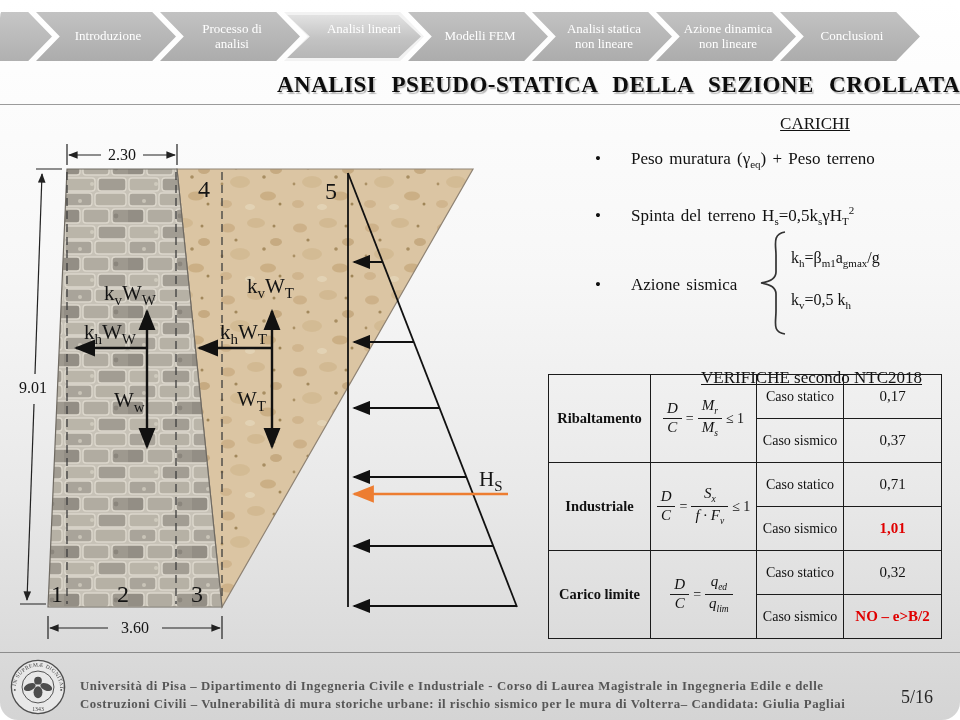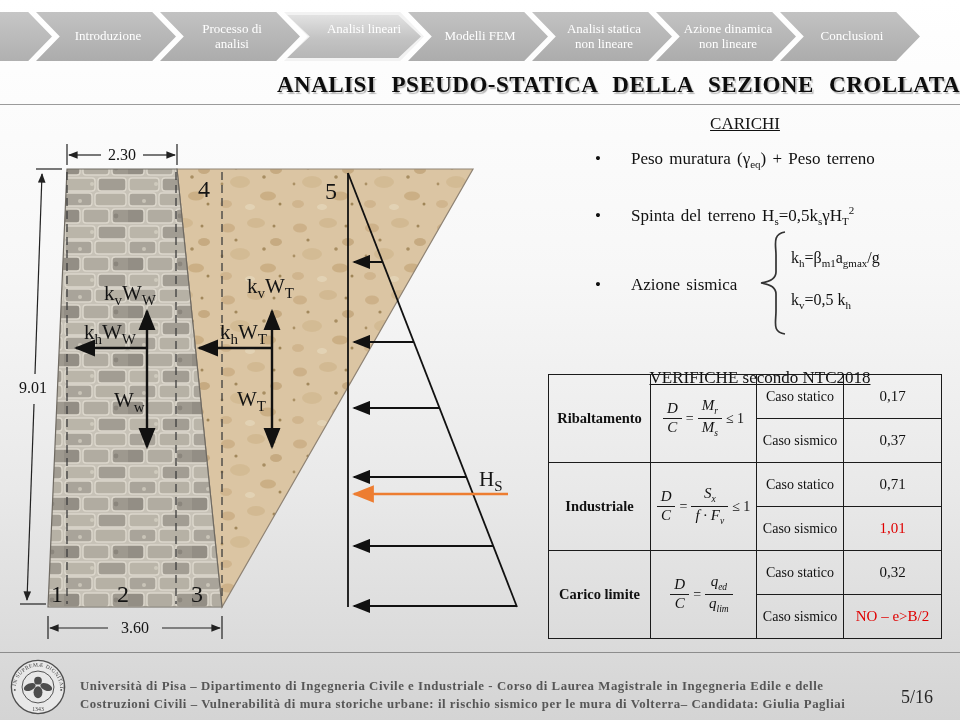--- a/index.html
+++ b/index.html
@@ -1,19 +1,19 @@
 <!DOCTYPE html>
 <html><head>
 <meta charset="utf-8">
 <style>
   html,body{margin:0;padding:0;}
   .slide{
     position:relative;width:960px;height:720px;overflow:hidden;
     background:linear-gradient(180deg,#ffffff 0%,#f7f7f7 38%,#e9e9e9 68%,#d4d4d4 100%);
-    font-family:"Liberation Serif",serif;color:#111;
+    font-family:"Liberation Serif",serif;color:#111;border-radius:18px;
   }
   
   .nav{position:absolute;top:12px;left:0;width:960px;height:49px;z-index:3;}
   .chev{
     position:absolute;top:0;height:49px;width:140px;
     clip-path:polygon(0 0,83% 0,100% 50%,83% 100%,0 100%,17% 50%);
     background:linear-gradient(180deg,#c2c2c2,#acacac);
     display:flex;align-items:center;justify-content:center;
     color:#fff;font-size:13px;line-height:1.12;text-align:center;
     padding:0 20px 0 24px;box-sizing:border-box;
@@ -36,34 +36,34 @@
   .title-rule{position:absolute;top:104px;left:0;width:100%;height:1px;background:#9b9b9b;z-index:2;}
   
   svg.diagram{position:absolute;left:0;top:0;width:560px;height:720px;z-index:1;pointer-events:none;}
   svg.diagram text{font-family:"Liberation Serif",serif;fill:#141414;}
   .nodeNum{font-size:24px;}
   .flabel{font-size:21px;}
   .fsub{font-size:15px;}
   .dimTxt{font-size:16px;}
   
   .rp{position:absolute;z-index:2;}
-  .heading{font-size:17px;text-decoration:underline;text-align:center;}
+  .heading{font-size:17px;text-decoration:underline;text-align:right;}
   .bullet-row{position:absolute;left:595px;width:360px;font-size:17px;z-index:2;word-spacing:2px;}
   .bullet-row .dot{display:inline-block;width:36px;}
   sub{font-size:11px;}
   sup{font-size:11px;}
   .kform{position:absolute;left:791px;font-size:16px;z-index:2;}
   
   table.ver{border-collapse:collapse;position:absolute;left:548px;top:374px;z-index:2;table-layout:fixed;}
   table.ver td{border:1.6px solid #1b1b1b;padding:0 2px;text-align:center;vertical-align:middle;}
   td.nm{width:97px;font-weight:bold;font-size:14.5px;}
   td.fm{width:101px;}
   td.cs{width:82px;font-size:14px;height:43px;}
   td.vl{width:93px;font-size:15px;}
-  td.vl.red{color:#e00000;font-weight:normal;}
+  td.vl.red{color:#e00000;font-weight:bold;}
   .formula{font-size:15px;font-style:italic;display:flex;align-items:center;justify-content:center;gap:4px;}
   .frac{display:inline-block;text-align:center;vertical-align:middle;}
   .fn{display:block;border-bottom:1.2px solid #1b1b1b;padding:0 4px 1px;line-height:1.05;}
   .fd{display:block;padding:1px 4px 0;line-height:1.05;}
   .formula sub{font-size:9.5px;font-style:italic;}
   .fcond{font-style:normal;font-size:14px;}
   
   .foot-rule{position:absolute;top:652px;left:0;width:100%;height:1px;background:#8d8d8d;z-index:2;}
   .foot-text{
     position:absolute;left:80px;top:666px;width:822px;z-index:2;

